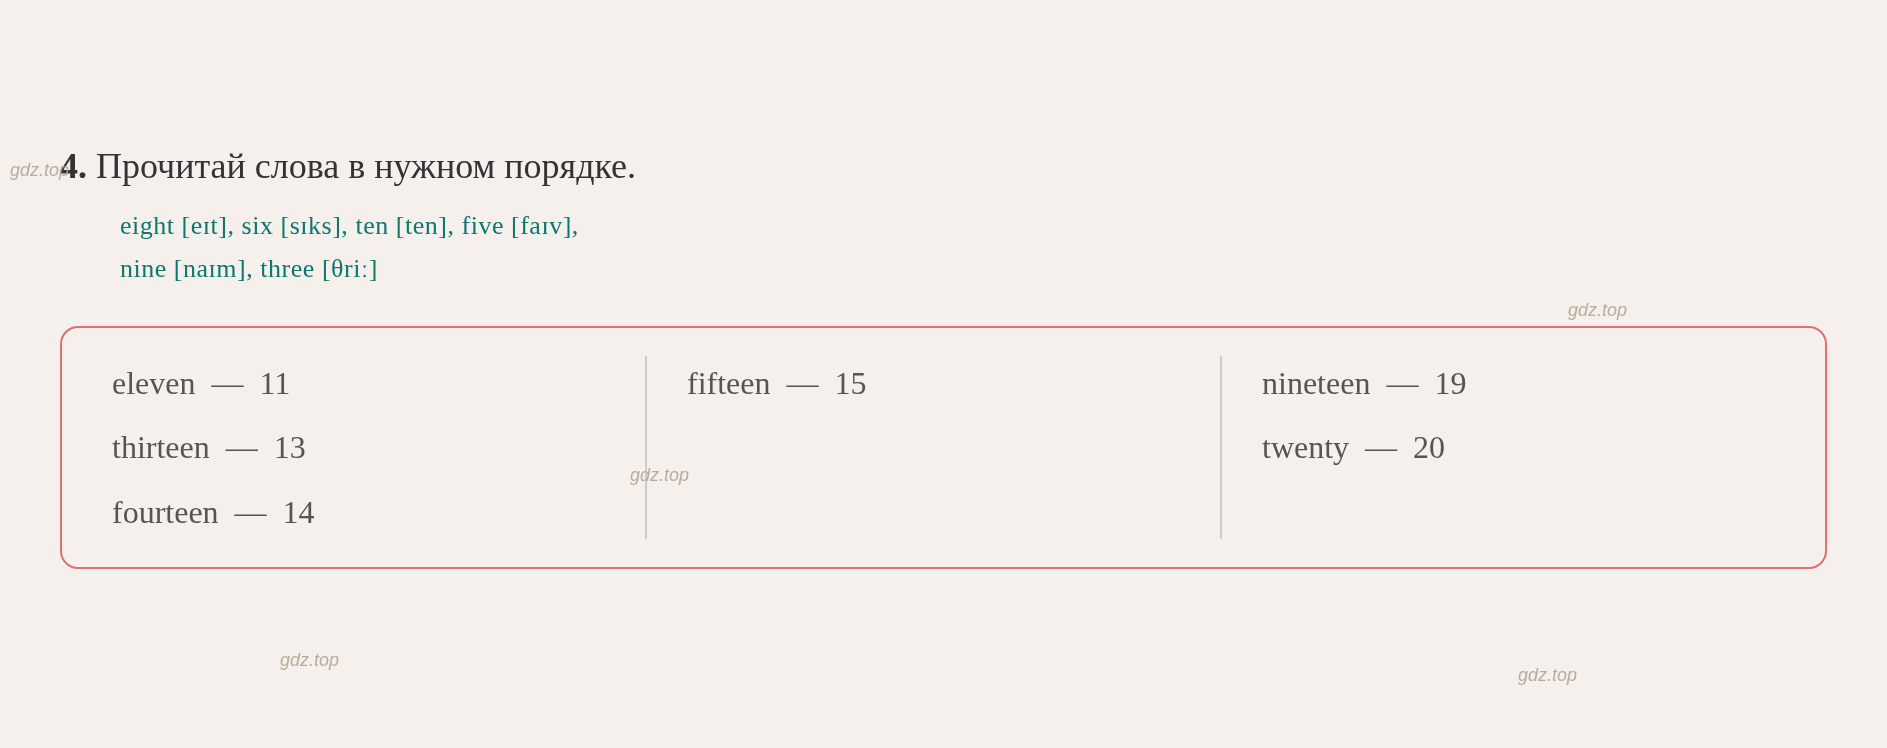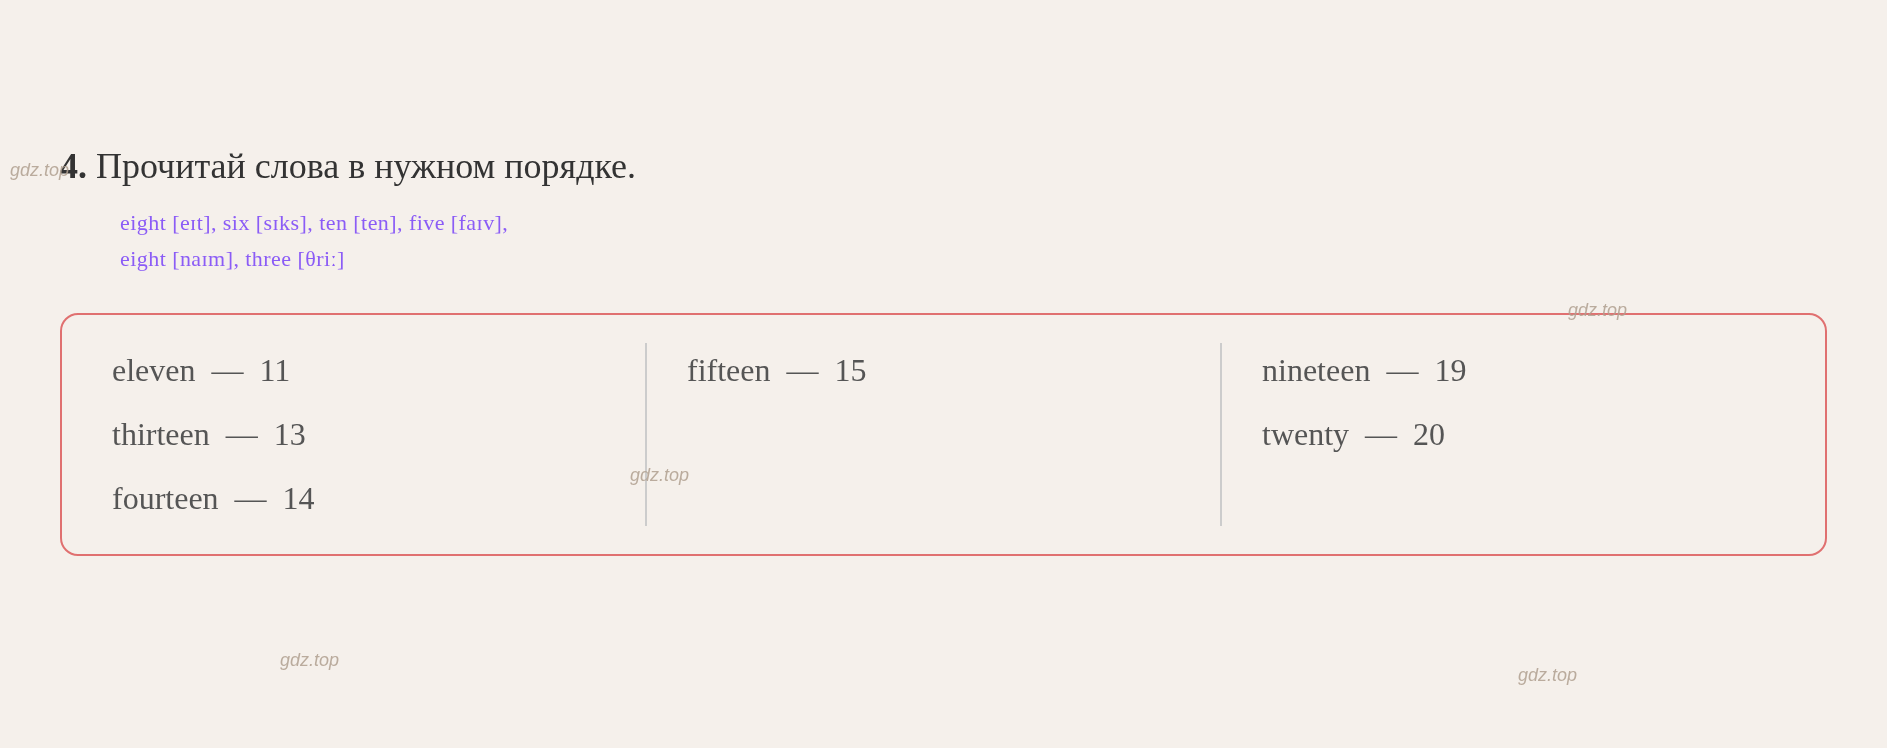--- a/index.html
+++ b/index.html
@@ -47,22 +47,22 @@
       color: #333;
       margin-bottom: 18px;
       font-weight: normal;
     }
 
     .task-header strong {
       font-weight: bold;
     }
 
     .words-section {
-      font-size: 22px;
-      color: #8b5cf6;
+      font-size: 26px;
+      color: #0f766e;
       line-height: 1.65;
       margin-left: 60px;
       margin-bottom: 35px;
       letter-spacing: 0.02em;
     }
 
     .box {
       border: 2.5px solid #e07070;
       border-radius: 18px;
       padding: 28px 40px;
@@ -108,21 +108,21 @@
   <span class="watermark wm4">gdz.top</span>
   <span class="watermark wm5">gdz.top</span>
 
   <div class="task-header">
     <strong>4.</strong>
     <span>Прочитай слова в нужном порядке.</span>
   </div>
 
   <div class="words-section">
     <div>eight [eɪt],   six [sɪks],   ten [ten],   five [faɪv],</div>
-    <div>eight [naɪm],   three [θriː]</div>
+    <div>nine [naɪm],   three [θriː]</div>
   </div>
 
   <div class="box">
 
     <div class="box-column">
       <div class="box-row">eleven &nbsp;— &nbsp;11</div>
       <div class="box-row">thirteen &nbsp;— &nbsp;13</div>
       <div class="box-row">fourteen &nbsp;— &nbsp;14</div>
     </div>
 

